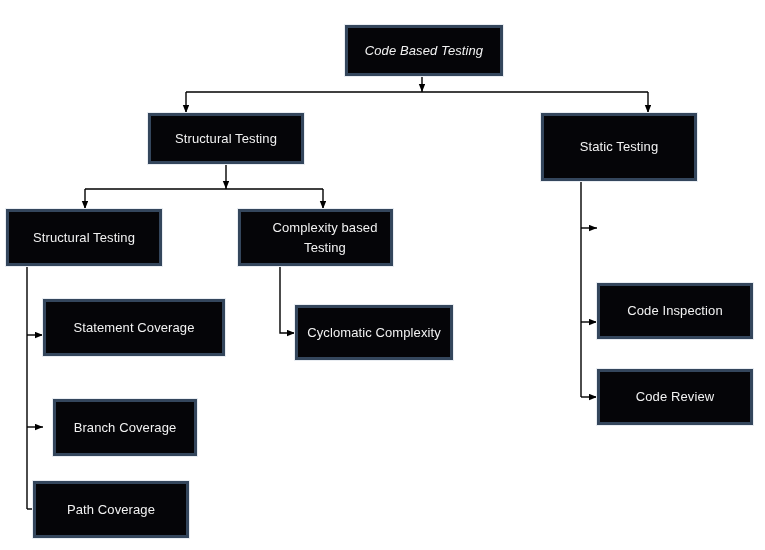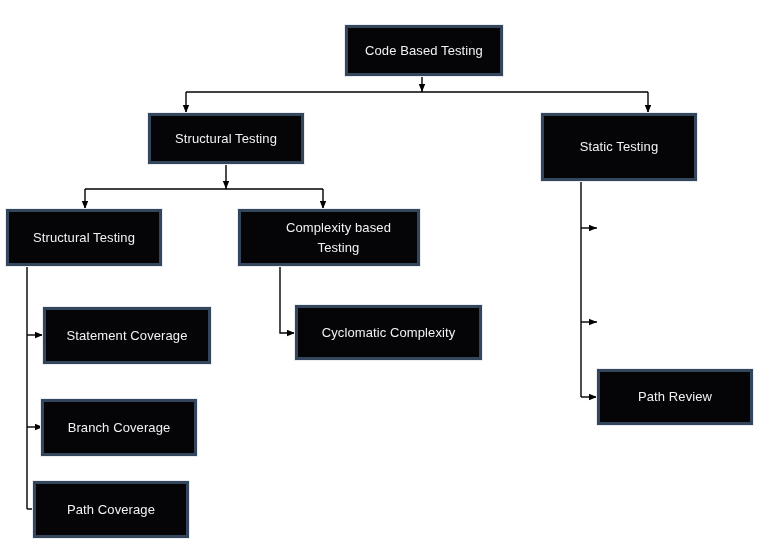--- a/index.html
+++ b/index.html
@@ -106,56 +106,59 @@
       <path d="M581,228 L597,228" stroke="#000000" stroke-width="1.4" fill="none" marker-end="url(#arrow)"></path>
     </g>
     <g>
       <path d="M581,322 L597,322" stroke="#000000" stroke-width="1.4" fill="none" marker-end="url(#arrow)"></path>
     </g>
     <g>
       <path d="M581,397 L597,397" stroke="#000000" stroke-width="1.4" fill="none" marker-end="url(#arrow)"></path>
     </g>
   </svg>
 
-  <div class="node" style="left:345px; top:25px; width:158px; height:51px;">
+  <div class="node" style="left:345px; top:25px; width:158px; height:51px;font-style:italic;">
     <span class="node-label">Code Based Testing</span>
   </div>
 
   <div class="node" style="left:148px; top:113px; width:156px; height:51px;">
     <span class="node-label">Structural Testing</span>
   </div>
 
   <div class="node" style="left:541px; top:113px; width:156px; height:68px;">
     <span class="node-label">Static Testing</span>
   </div>
 
   <div class="node" style="left:6px; top:209px; width:156px; height:57px;">
     <span class="node-label">Structural Testing</span>
   </div>
 
-  <div class="node" style="left:238px; top:209px; width:182px; height:57px;padding-left:19px;">
+  <div class="node" style="left:238px; top:209px; width:155px; height:57px;padding-left:19px;">
     <span class="node-label">Complexity based
 Testing</span>
   </div>
 
 
+  <div class="node" style="left:597px; top:283px; width:156px; height:56px;">
+    <span class="node-label">Code Inspection</span>
+  </div>
 
   <div class="node" style="left:597px; top:369px; width:156px; height:56px;">
-    <span class="node-label">Path Review</span>
+    <span class="node-label">Code Review</span>
   </div>
 
-  <div class="node" style="left:43px; top:307px; width:168px; height:57px;">
+  <div class="node" style="left:43px; top:299px; width:182px; height:57px;">
     <span class="node-label">Statement Coverage</span>
   </div>
 
-  <div class="node" style="left:295px; top:305px; width:187px; height:55px;">
+  <div class="node" style="left:295px; top:305px; width:158px; height:55px;">
     <span class="node-label">Cyclomatic Complexity</span>
   </div>
 
-  <div class="node" style="left:41px; top:399px; width:156px; height:57px;">
+  <div class="node" style="left:53px; top:399px; width:144px; height:57px;">
     <span class="node-label">Branch Coverage</span>
   </div>
 
   <div class="node" style="left:33px; top:481px; width:156px; height:57px;">
     <span class="node-label">Path Coverage</span>
   </div>
 
 </div>
 
 </body></html>

